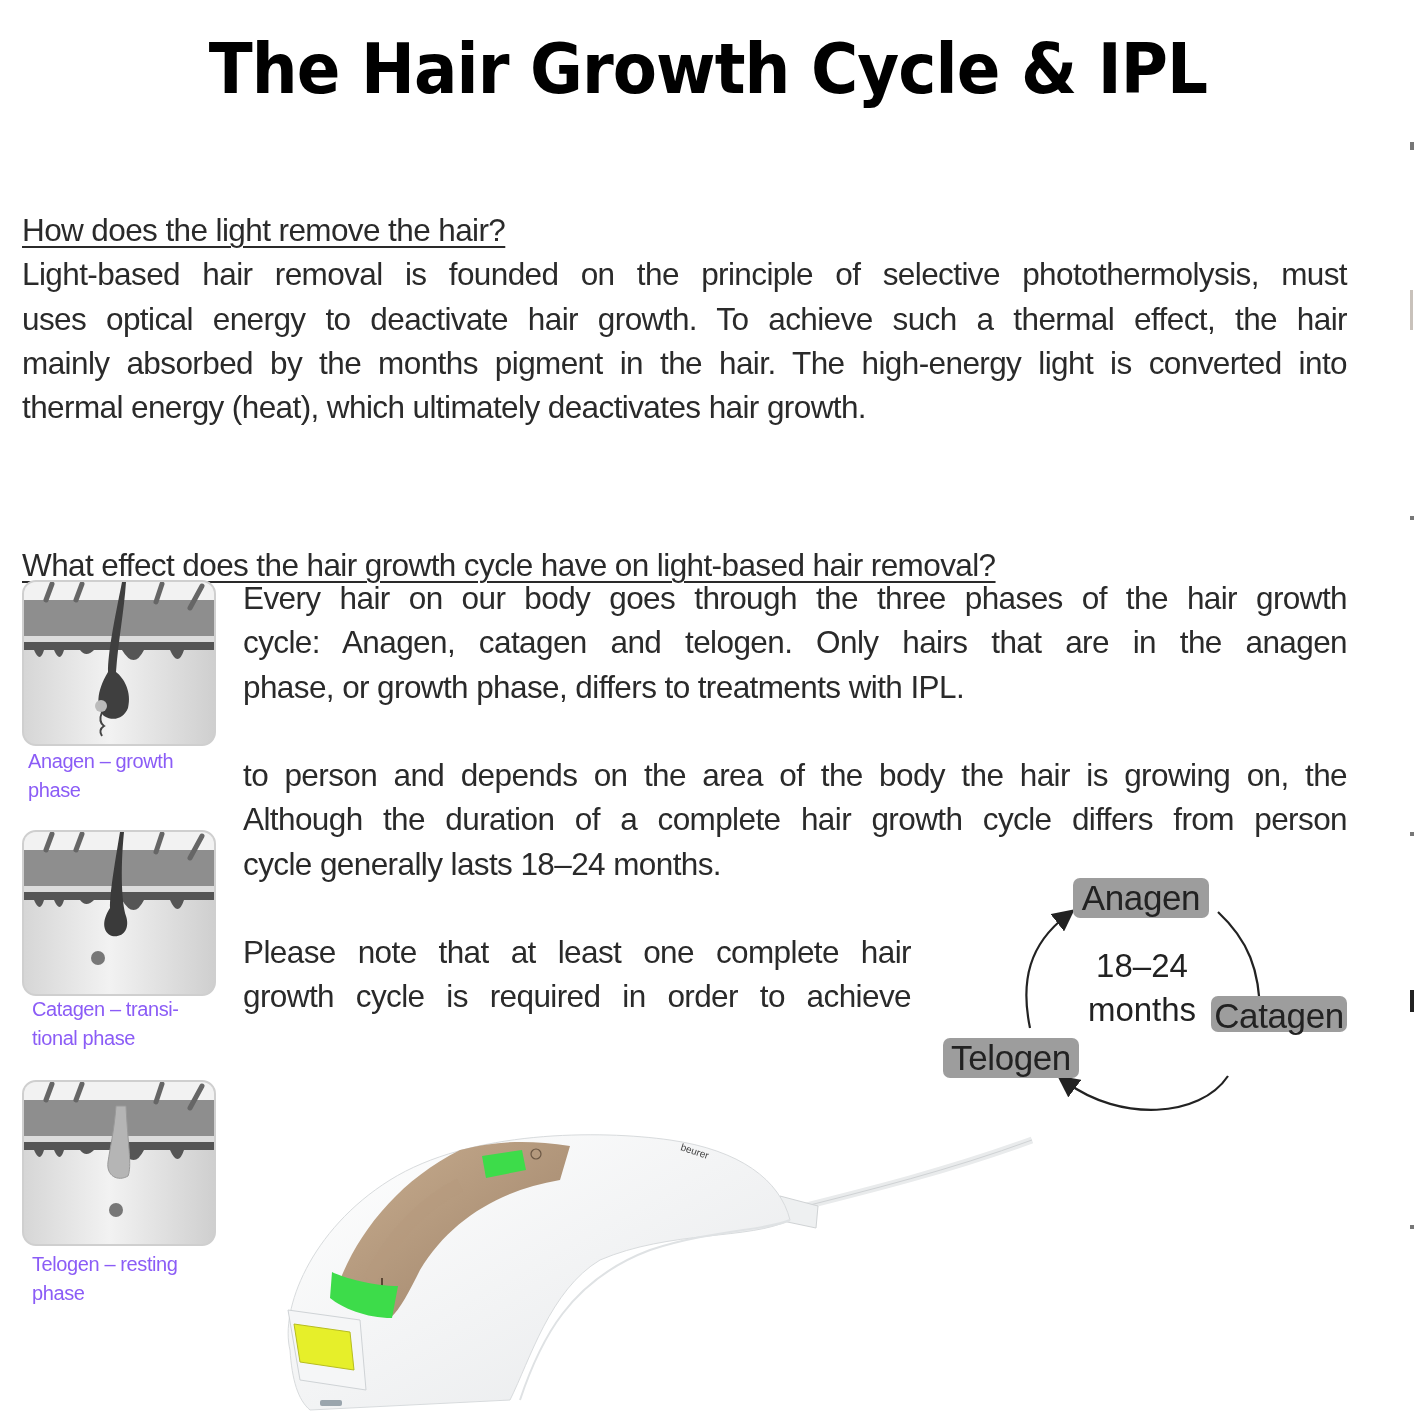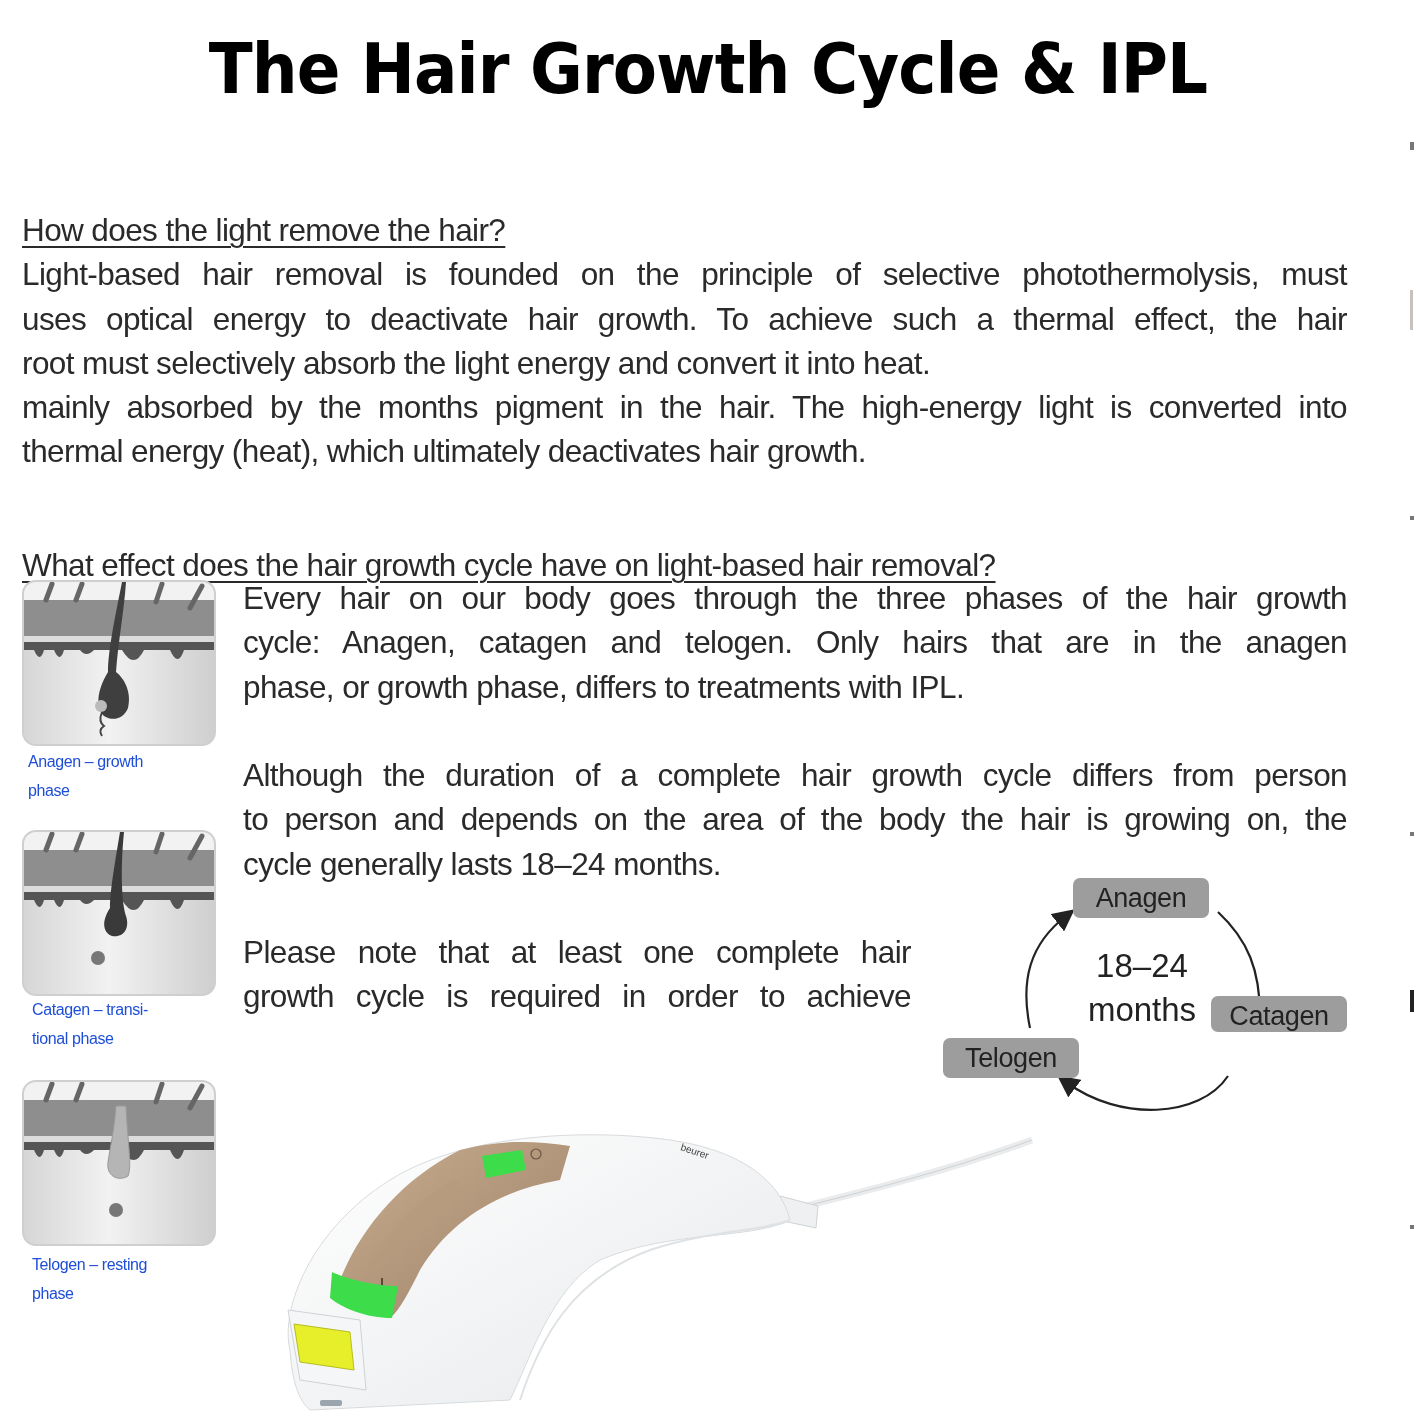--- a/index.html
+++ b/index.html
@@ -9,53 +9,52 @@
            font-family:"DejaVu Sans", sans-serif; font-weight:bold; font-size:70px;
            letter-spacing:-1px; color:#000; line-height:90px; transform:scaleX(0.92); }
   .para { position:absolute; font-size:31.5px; line-height:44.3px; color:#2a2a2a;
           letter-spacing:-0.6px; }
   .line { display:block; white-space:nowrap; }
   .jline { display:block; text-align:justify; text-align-last:justify; }
   .h { text-decoration:underline; text-decoration-thickness:2px; text-underline-offset:5px; }
   .phase-img { position:absolute; width:190px; height:162px; border:2px solid #cfcfcf;
                border-radius:14px; overflow:hidden;
                background:linear-gradient(90deg,#d6d6d6 0%,#f2f2f2 45%,#cfcfcf 100%); }
-  .phase-cap { position:absolute; font-size:16px; line-height:29px; color:#1d4ed8; letter-spacing:-0.4px; }
+  .phase-cap { position:absolute; font-size:20px; line-height:29px; color:#8b5cf6; letter-spacing:-0.4px; }
   .cyc-box { position:absolute; background:#9d9d9d; border-radius:7px; color:#222;
-             font-size:27px; text-align:center; line-height:40px; letter-spacing:-0.4px; }
+             font-size:35px; text-align:center; line-height:40px; letter-spacing:-0.4px; }
   .cyc-center { position:absolute; text-align:center; font-size:33px; line-height:44px; color:#222; }
   .edge-mark { position:absolute; left:1410px; width:4px; background:#777; }
 </style>
 </head>
 <body>
 
 <div class="title">The Hair Growth Cycle &amp; IPL</div>
 
 <div class="para" style="top:208px;left:22px;width:1325px;">
   <span class="line h">How does the light remove the hair?</span>
   <span class="jline">Light-based hair removal is founded on the principle of selective photothermolysis, must</span>
   <span class="jline">uses optical energy to deactivate hair growth. To achieve such a thermal effect, the hair</span>
-  <span class="line">root must selectively absorb the light energy and convert it into heat.</span>
   <span class="jline">mainly absorbed by the months pigment in the hair. The high-energy light is converted into</span>
   <span class="line">thermal energy (heat), which ultimately deactivates hair growth.</span>
 </div>
 
 <div class="para" style="top:543px;left:22px;">
   <span class="line h">What effect does the hair growth cycle have on light-based hair removal?</span>
 </div>
 
 <div class="para" style="top:576px;left:243px;width:1104px;">
   <span class="jline">Every hair on our body goes through the three phases of the hair growth</span>
   <span class="jline">cycle: Anagen, catagen and telogen. Only hairs that are in the anagen</span>
   <span class="line">phase, or growth phase, differs to treatments with IPL.</span>
 </div>
 
 <div class="para" style="top:753px;left:243px;width:1104px;">
+  <span class="jline">to person and depends on the area of the body the hair is growing on, the</span>
   <span class="jline">Although the duration of a complete hair growth cycle differs from person</span>
-  <span class="jline">to person and depends on the area of the body the hair is growing on, the</span>
   <span class="line">cycle generally lasts 18–24 months.</span>
 </div>
 
 <div class="para" style="top:930px;left:243px;width:668px;">
   <span class="jline">Please note that at least one complete hair</span>
   <span class="jline">growth cycle is required in order to achieve</span>
 </div>
 
 <div class="phase-img" style="top:580px;left:22px;">
   <svg width="190" height="162" viewBox="0 0 190 162">

